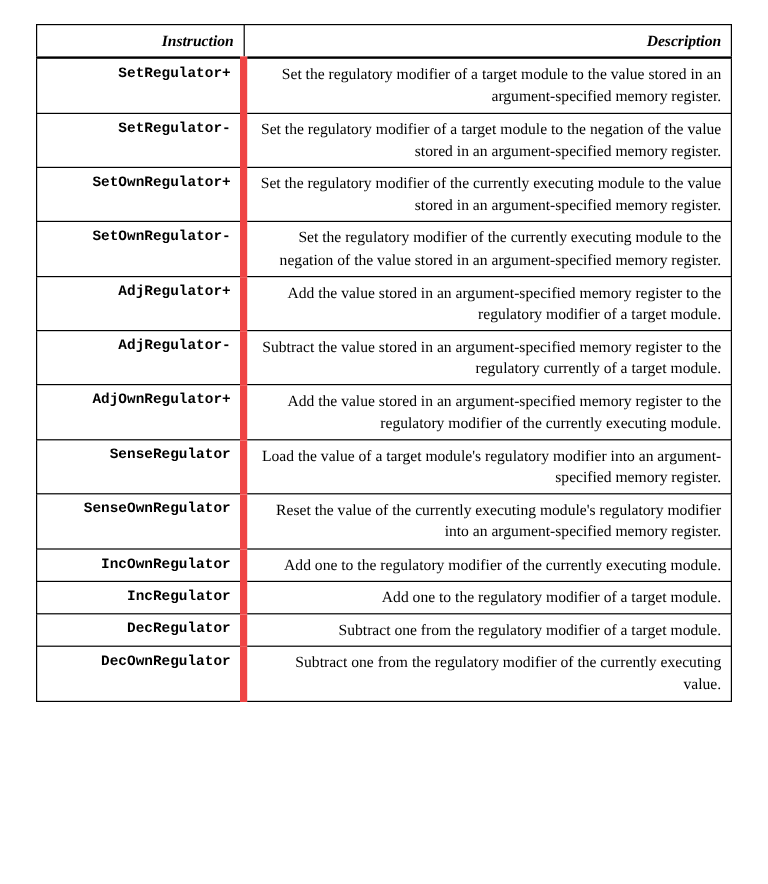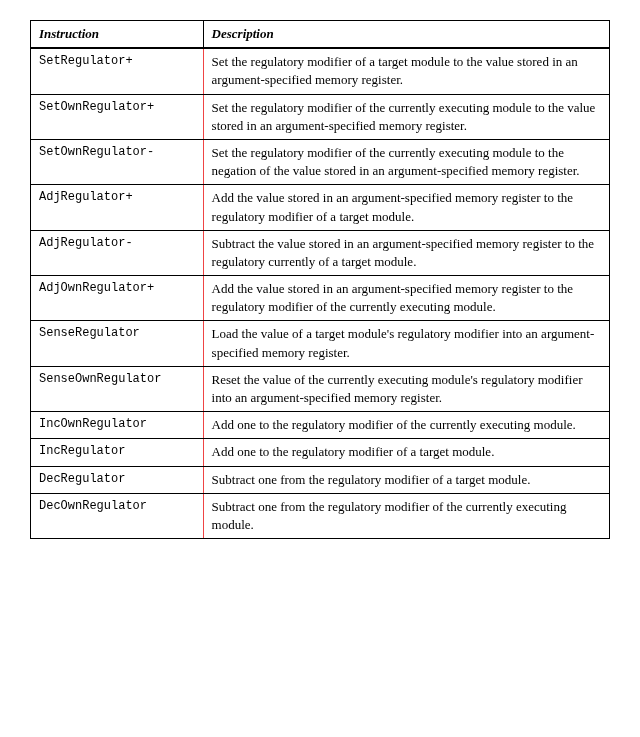--- a/index.html
+++ b/index.html
@@ -22,37 +22,37 @@
       width: 100%;
       border-collapse: collapse;
       border: 1px solid #000;
     }
 
     .table-container th,
     .table-container td {
       border: 1px solid #000;
       padding: 4px 8px;
       vertical-align: top;
-      text-align: left;
+      text-align: right;
       line-height: 1.4;
     }
 
     .table-container thead th {
       font-weight: bold;
       font-style: italic;
       background: #fff;
       border-bottom: 2px solid #000;
     }
 
     .table-container tbody tr td:first-child {
       font-family: "Courier New", Courier, monospace;
       font-size: 12px;
       white-space: nowrap;
-      border-right: 1px solid #ef4444;
-      font-weight: normal;
+      border-right: 6px solid #ef4444;
+      font-weight: bold;
     }
 
     .col-instruction {
       width: 175px;
     }
 
     .col-description {
       width: 430px;
     }
 
@@ -67,20 +67,24 @@
   <thead>
     <tr>
       <th class="col-instruction">Instruction</th>
       <th class="col-description">Description</th>
     </tr>
   </thead>
   <tbody id="table-body">
   <tr>
         <td>SetRegulator+</td>
         <td>Set the regulatory modifier of a target module to the value stored in an argument-specified memory register.</td>
+      </tr>
+      <tr>
+        <td>SetRegulator-</td>
+        <td>Set the regulatory modifier of a target module to the negation of the value stored in an argument-specified memory register.</td>
       </tr>
       <tr>
         <td>SetOwnRegulator+</td>
         <td>Set the regulatory modifier of the currently executing module to the value stored in an argument-specified memory register.</td>
       </tr>
       <tr>
         <td>SetOwnRegulator-</td>
         <td>Set the regulatory modifier of the currently executing module to the negation of the value stored in an argument-specified memory register.</td>
       </tr>
       <tr>
@@ -110,16 +114,16 @@
       <tr>
         <td>IncRegulator</td>
         <td>Add one to the regulatory modifier of a target module.</td>
       </tr>
       <tr>
         <td>DecRegulator</td>
         <td>Subtract one from the regulatory modifier of a target module.</td>
       </tr>
       <tr>
         <td>DecOwnRegulator</td>
-        <td>Subtract one from the regulatory modifier of the currently executing module.</td>
+        <td>Subtract one from the regulatory modifier of the currently executing value.</td>
       </tr>
     </tbody>
 </table>
 
 </body></html>

